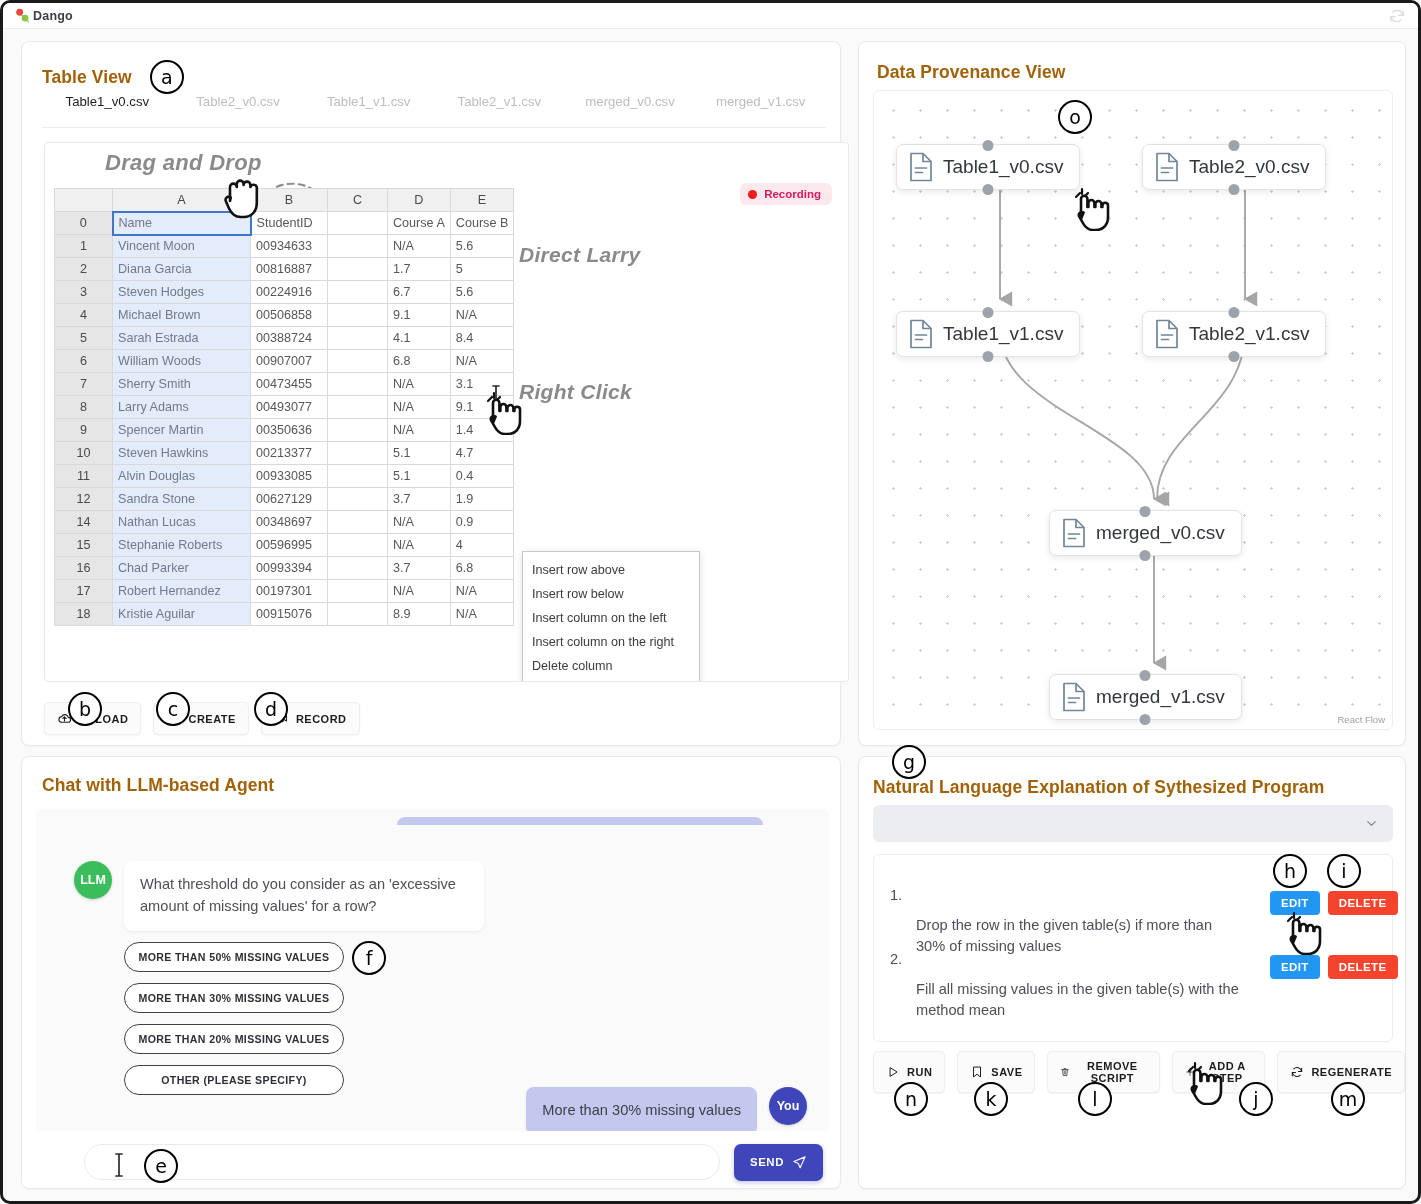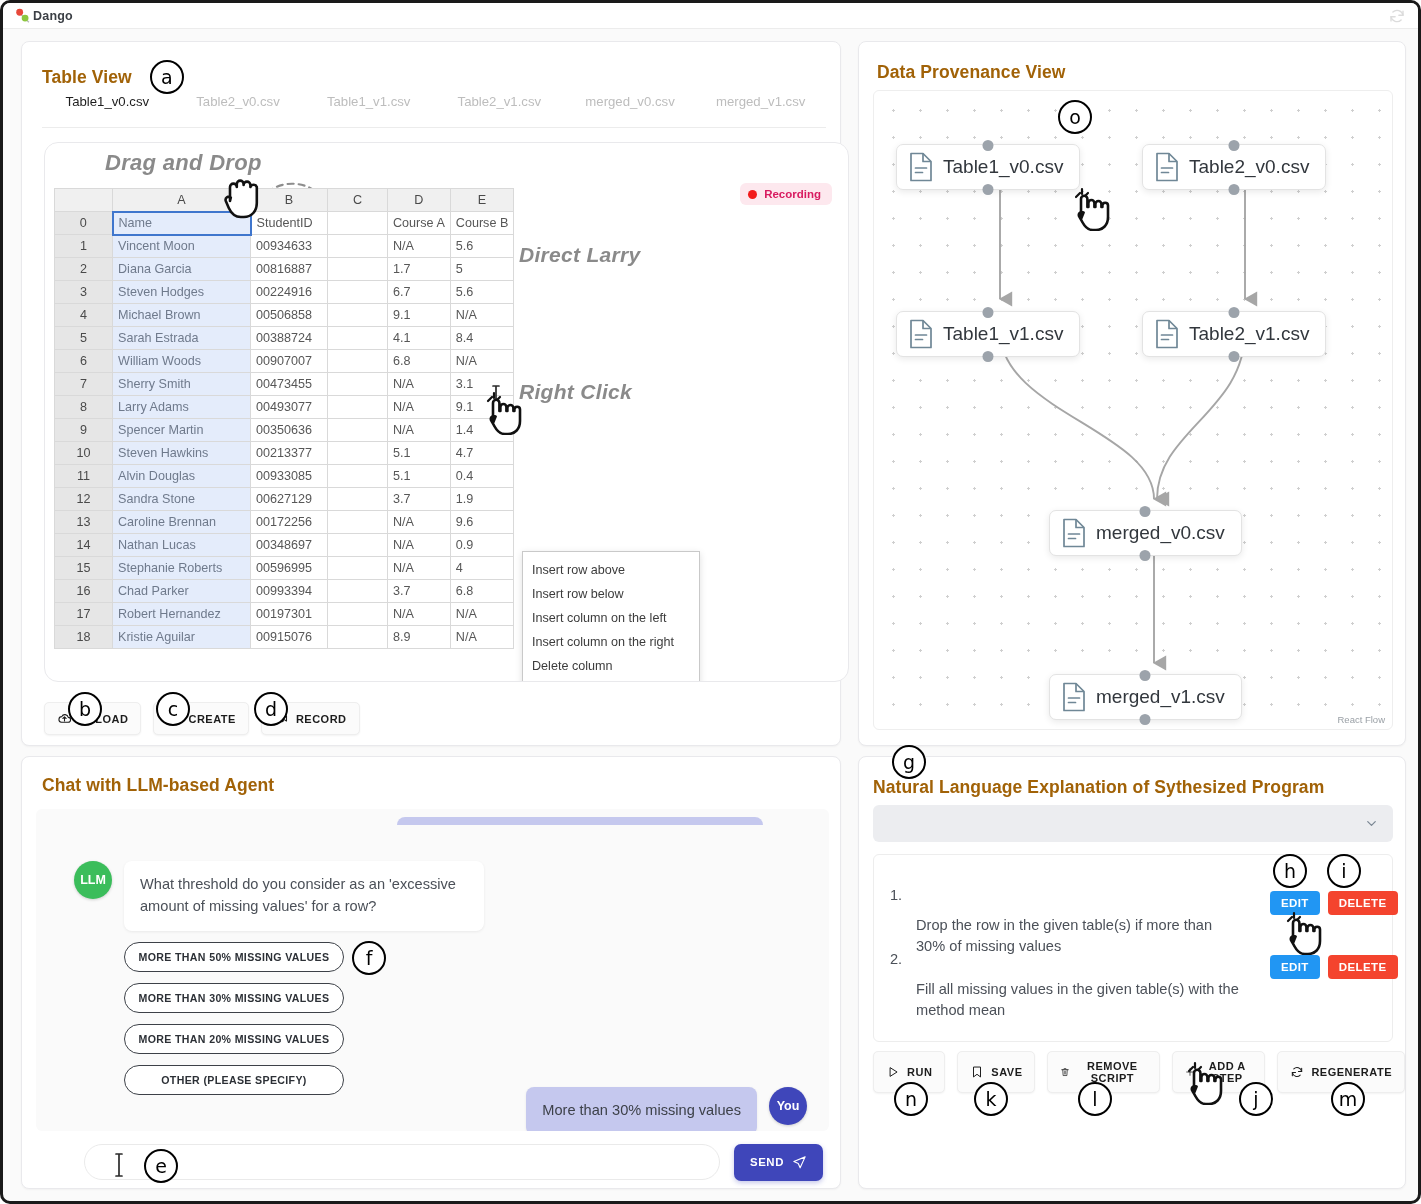--- a/index.html
+++ b/index.html
@@ -62,21 +62,21 @@
   }
   .tab {
     font-size: 13.2px; color: #bdbdbd; padding: 0 0 10px 0;
     width: 137px; text-align: center; cursor: pointer;
     white-space: nowrap;
   }
   .tab.active { color: #1e1e1e; }
 
   .sheet-wrap {
     position: absolute; left: 22px; top: 100px; width: 805px; height: 540px;
-    background: #fff; border: 1px solid #e9e9ec; border-radius: 14px;
+    background: #fff; border: 1px solid #e9e9ec; border-radius: 4px;
     overflow: hidden;
   }
   .dnd-label {
     position: absolute; left: 60px; top: 7px;
     font-size: 22px; font-style: italic; font-weight: bold;
     color: #8a8a8a; letter-spacing: .3px;
   }
   .recording-badge {
     position: absolute; right: 16px; top: 40px;
     background: #fde8ee; color: #d81b60;
@@ -434,28 +434,20 @@
             </tr>
             <tr>
               <td class="rownum">12</td>
               <td class="cellA">Sandra Stone</td>
               <td>00627129</td>
               <td></td>
               <td>3.7</td>
               <td>1.9</td>
             </tr>
             <tr>
-              <td class="rownum">13</td>
-              <td class="cellA">Caroline Brennan</td>
-              <td>00172256</td>
-              <td></td>
-              <td>N/A</td>
-              <td>9.6</td>
-            </tr>
-            <tr>
               <td class="rownum">14</td>
               <td class="cellA">Nathan Lucas</td>
               <td>00348697</td>
               <td></td>
               <td>N/A</td>
               <td>0.9</td>
             </tr>
             <tr>
               <td class="rownum">15</td>
               <td class="cellA">Stephanie Roberts</td>

